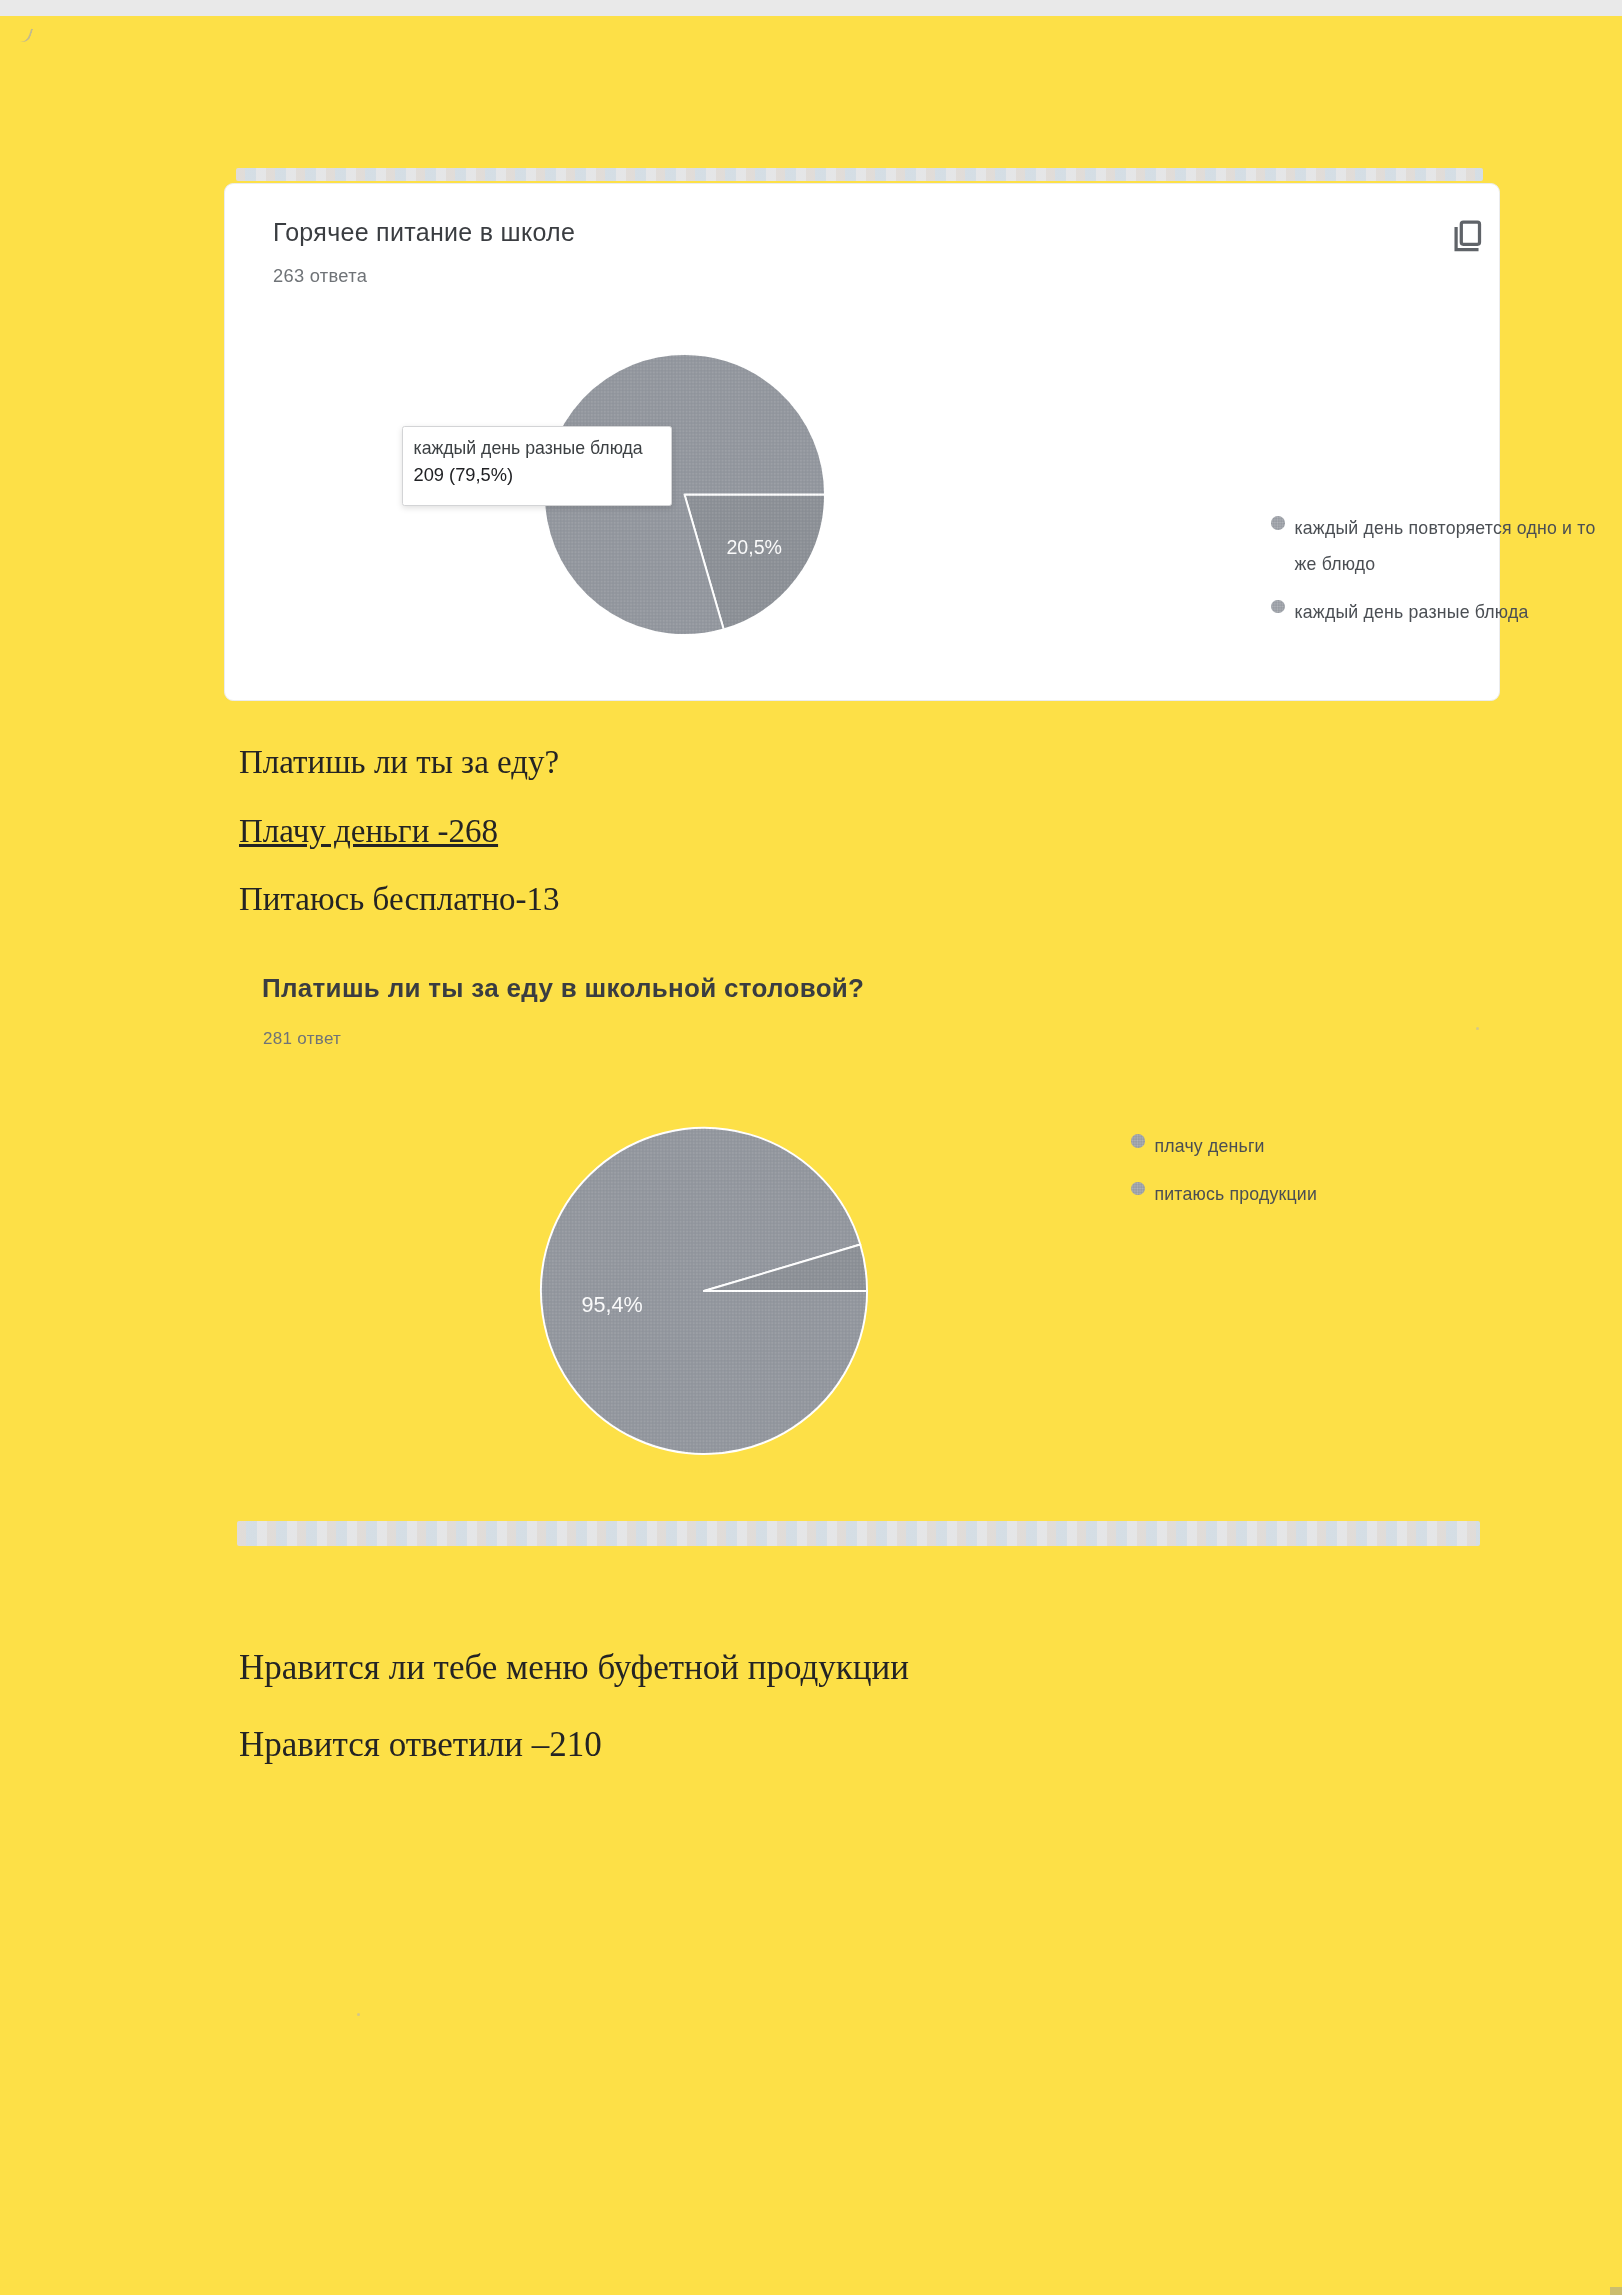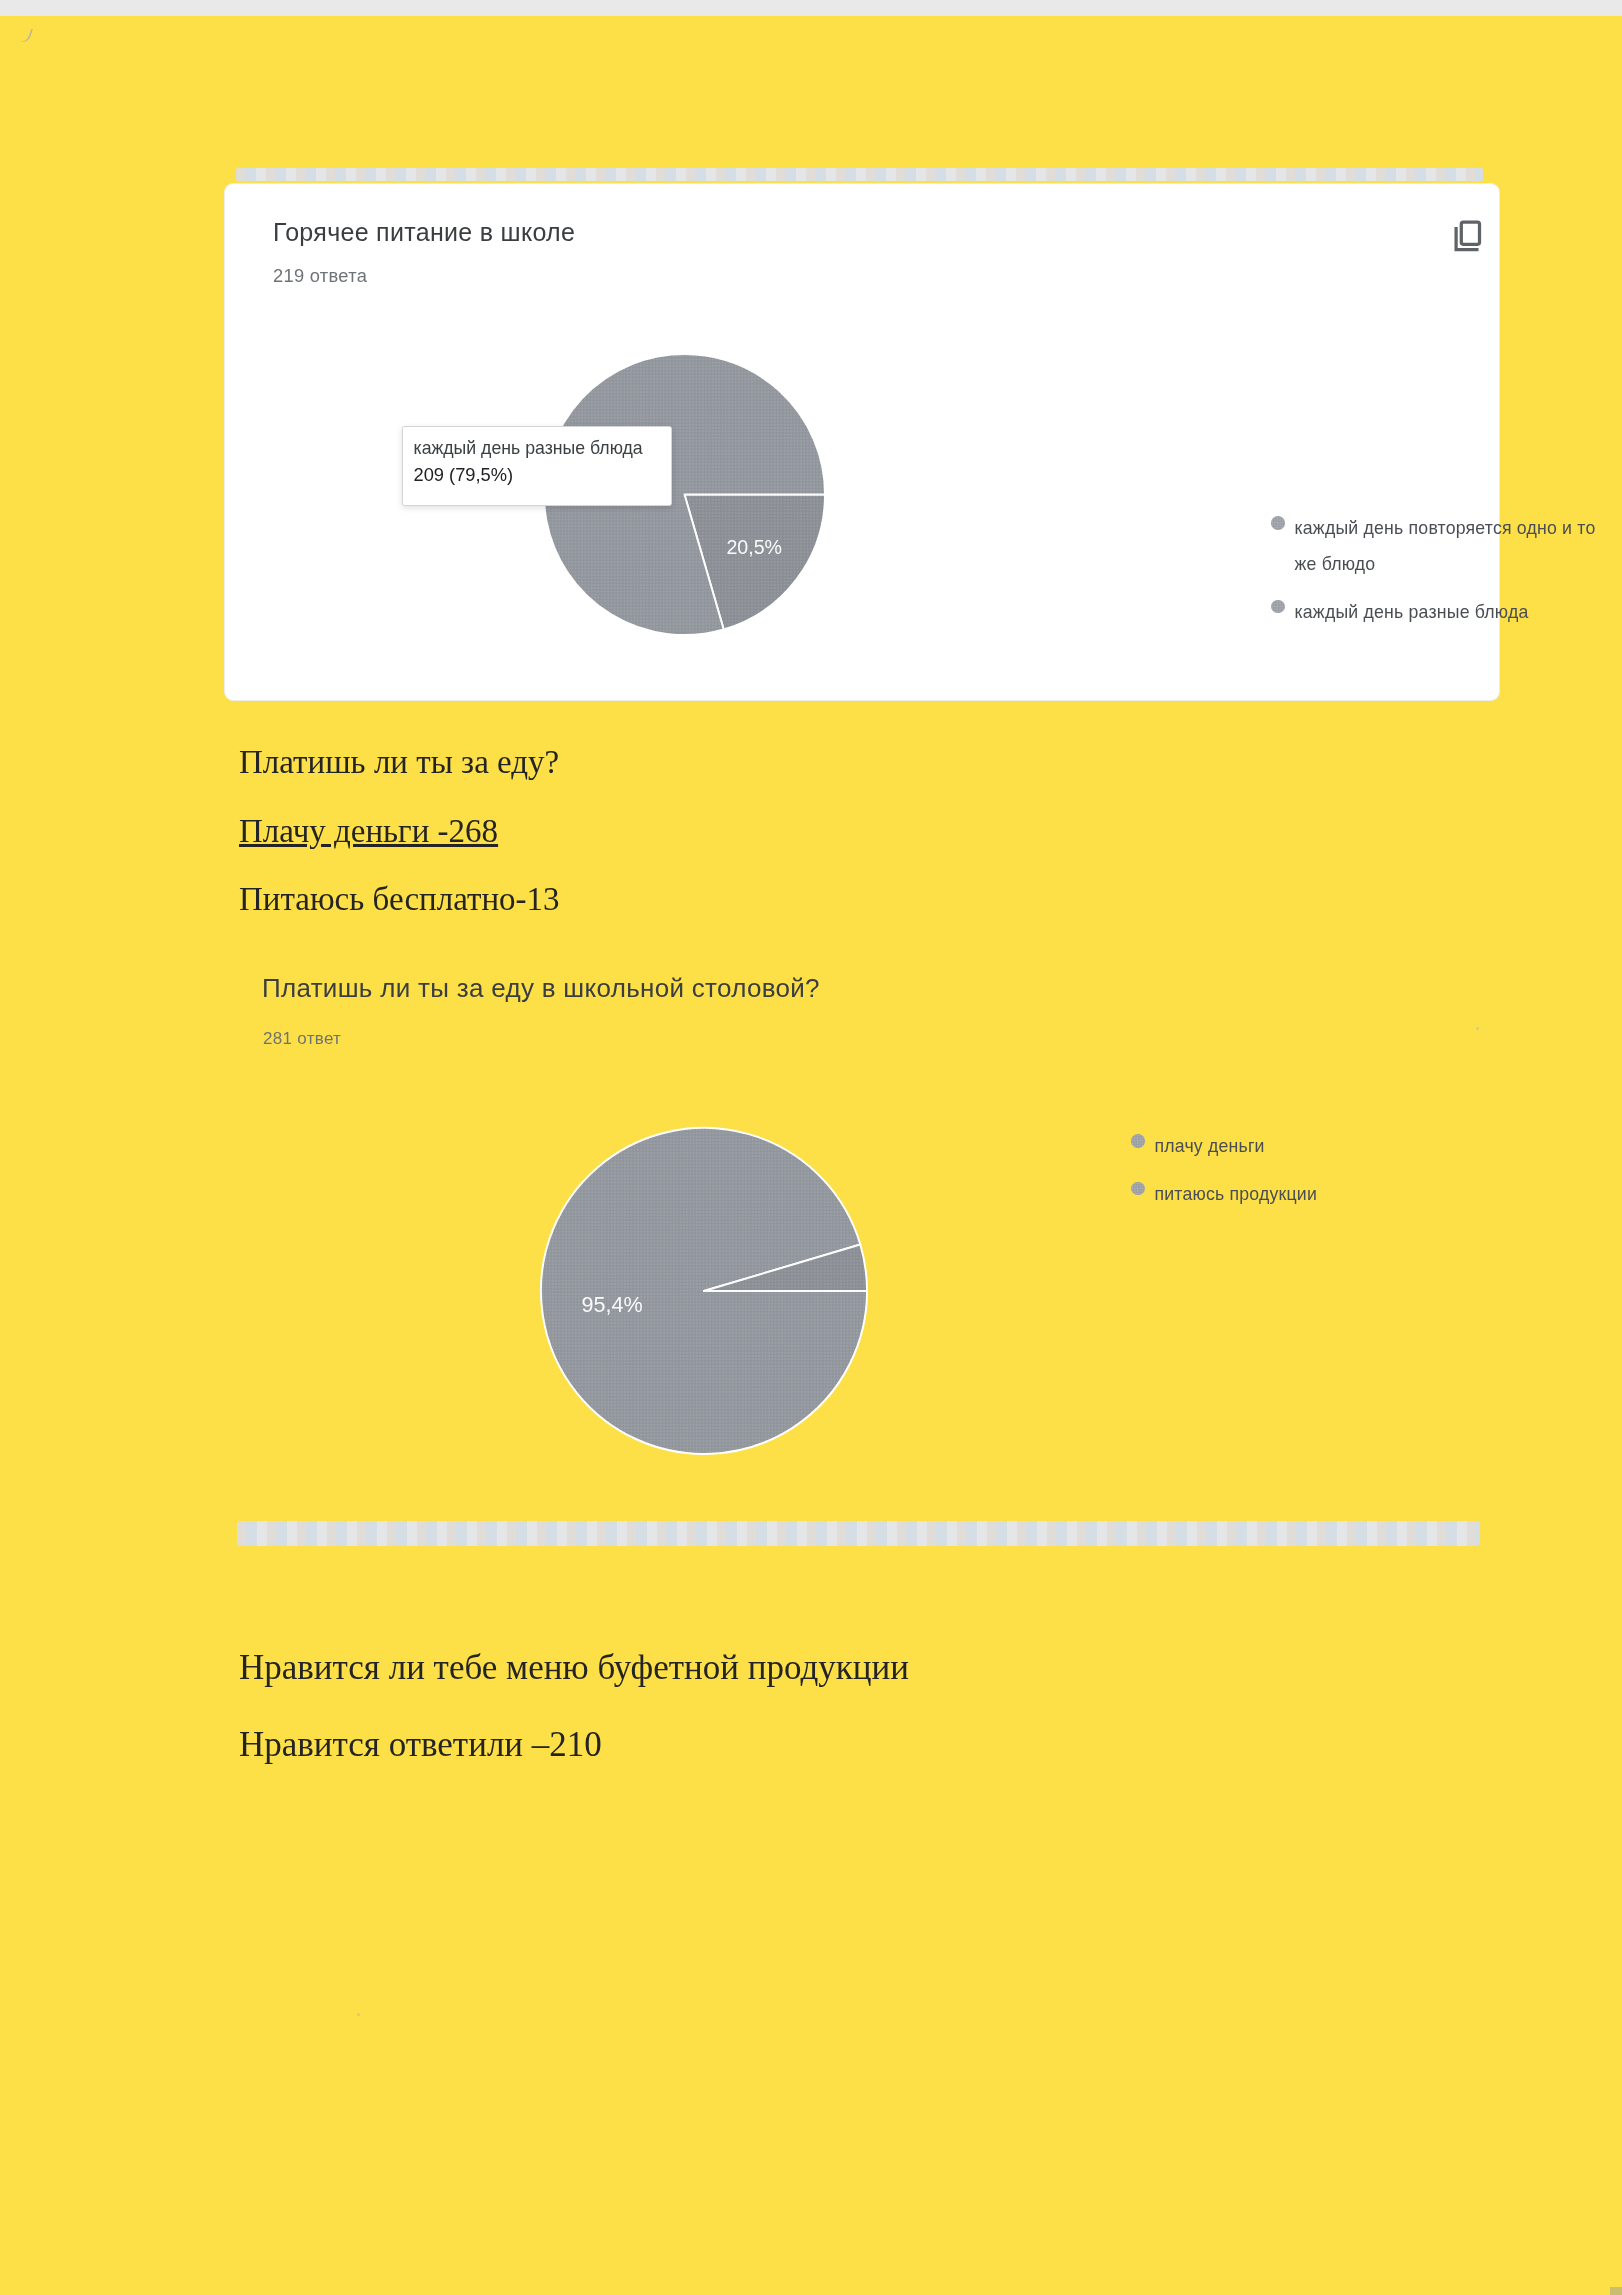--- a/index.html
+++ b/index.html
@@ -34,21 +34,21 @@
     position:absolute;left:48px;top:81px;
     font-size:18.3px;color:#6f7377;letter-spacing:0.3px;
   }
   .copy-btn{
     position:absolute;left:1220px;top:33px;width:42px;height:42px;
     background:none;border:none;padding:0;cursor:pointer;
   }
   
   .sec2-title{
     position:absolute;left:262px;top:957px;margin:0;
-    font-size:26px;font-weight:400;color:#3a3d41;letter-spacing:0.3px;
+    font-size:26px;font-weight:700;color:#3a3d41;letter-spacing:0.3px;
   }
   .sec2-subtitle{
     position:absolute;left:263px;top:1013px;
     font-size:17px;color:#6f7377;letter-spacing:0.3px;
   }
   
   .pie{position:absolute;}
   .pie1{left:317px;top:168px;}
   .pie2{left:539px;top:1110px;}
   
@@ -105,21 +105,21 @@
 
   <span class="squiggle"></span>
   <span class="speck" style="left:1024px;top:340px;"></span>
   <span class="speck" style="left:1476px;top:1011px;"></span>
   <span class="speck" style="left:357px;top:1997px;"></span>
 
   <div class="strip strip1"></div>
 
   <section class="card">
     <h2 class="card-title">Горячее питание в школе</h2>
-    <div class="card-subtitle">219 ответа</div>
+    <div class="card-subtitle">263 ответа</div>
 
     <button class="copy-btn" title="">
       <svg width="39" height="39" viewBox="0 0 60 60">
         <path d="M14 18 v32 h32" fill="none" stroke="#5f6368" stroke-width="5" stroke-linecap="square"></path>
         <rect x="22" y="8" width="28" height="34" rx="3" fill="none" stroke="#5f6368" stroke-width="5"></rect>
       </svg>
     </button>
 
     <svg class="pie pie1" width="285" height="285" viewBox="0 0 436 436">
         <defs>

